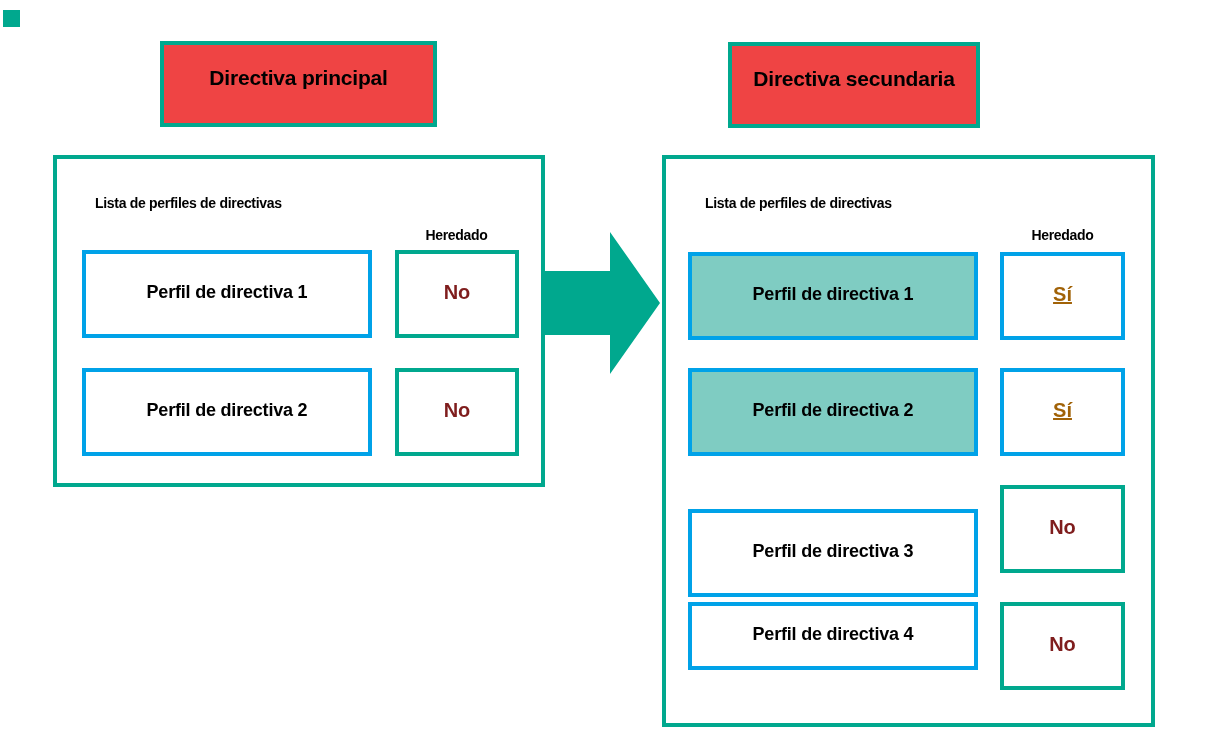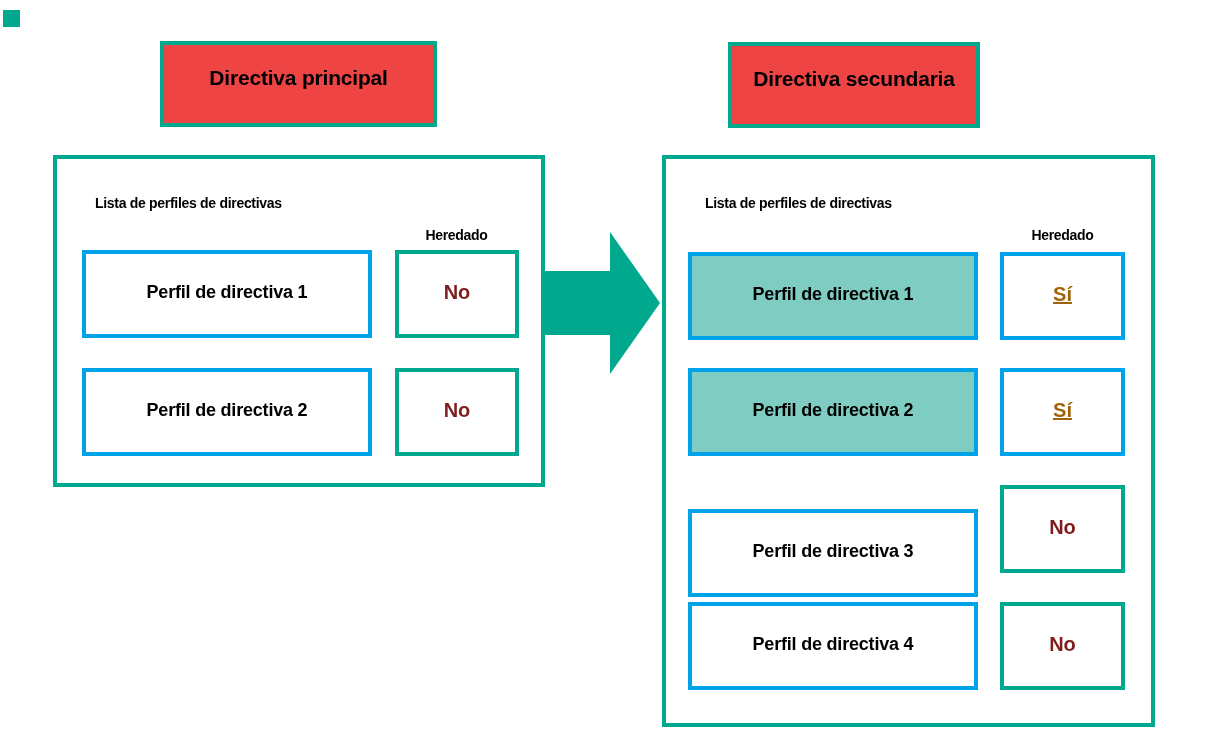--- a/index.html
+++ b/index.html
@@ -107,20 +107,20 @@
     <span>Sí</span>
   </div>
 
   <div class="abs profile-box" style="left:688px;top:485px;width:290px;height:88px;margin-top:24px;">
     <span>Perfil de directiva 3</span>
   </div>
   <div class="abs status-box" style="left:1000px;top:485px;width:125px;height:88px;">
     <span>No</span>
   </div>
 
-  <div class="abs profile-box" style="left:688px;top:602px;width:290px;height:88px;">
+  <div class="abs profile-box" style="left:688px;top:602px;width:290px;height:68px;">
     <span>Perfil de directiva 4</span>
   </div>
   <div class="abs status-box" style="left:1000px;top:602px;width:125px;height:88px;">
     <span>No</span>
   </div>
 
 </div>
 
 </body></html>

